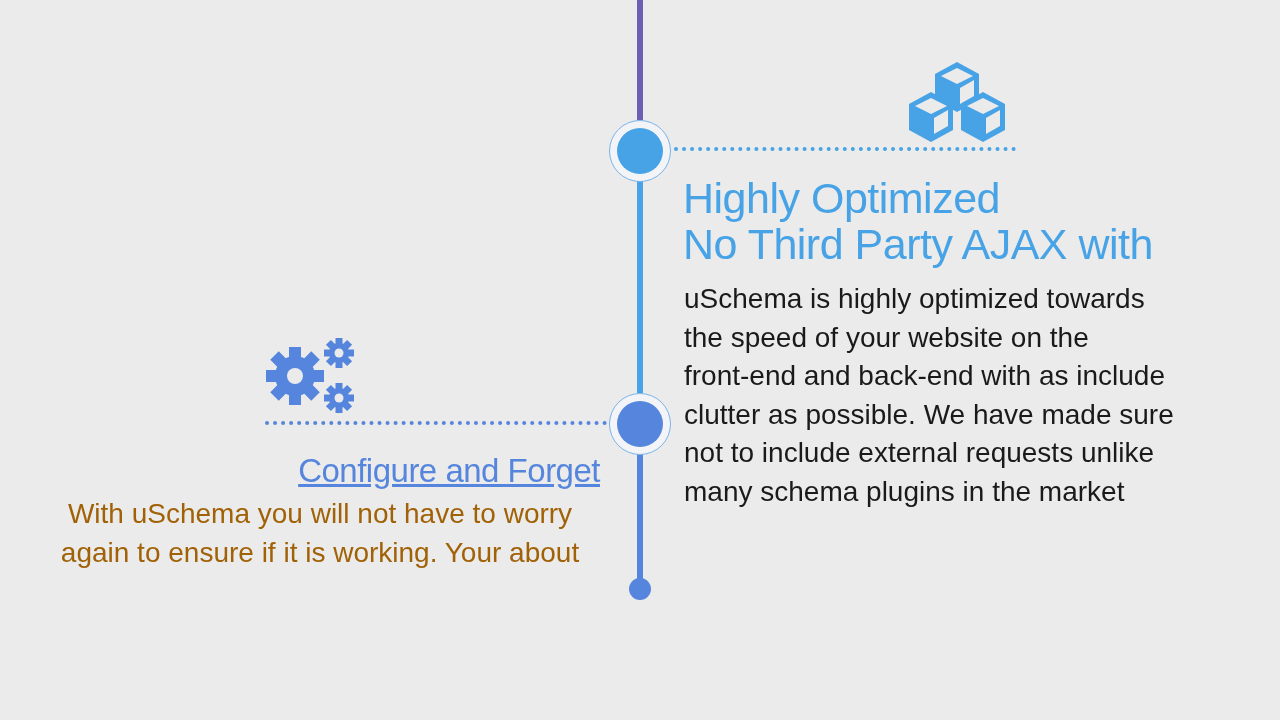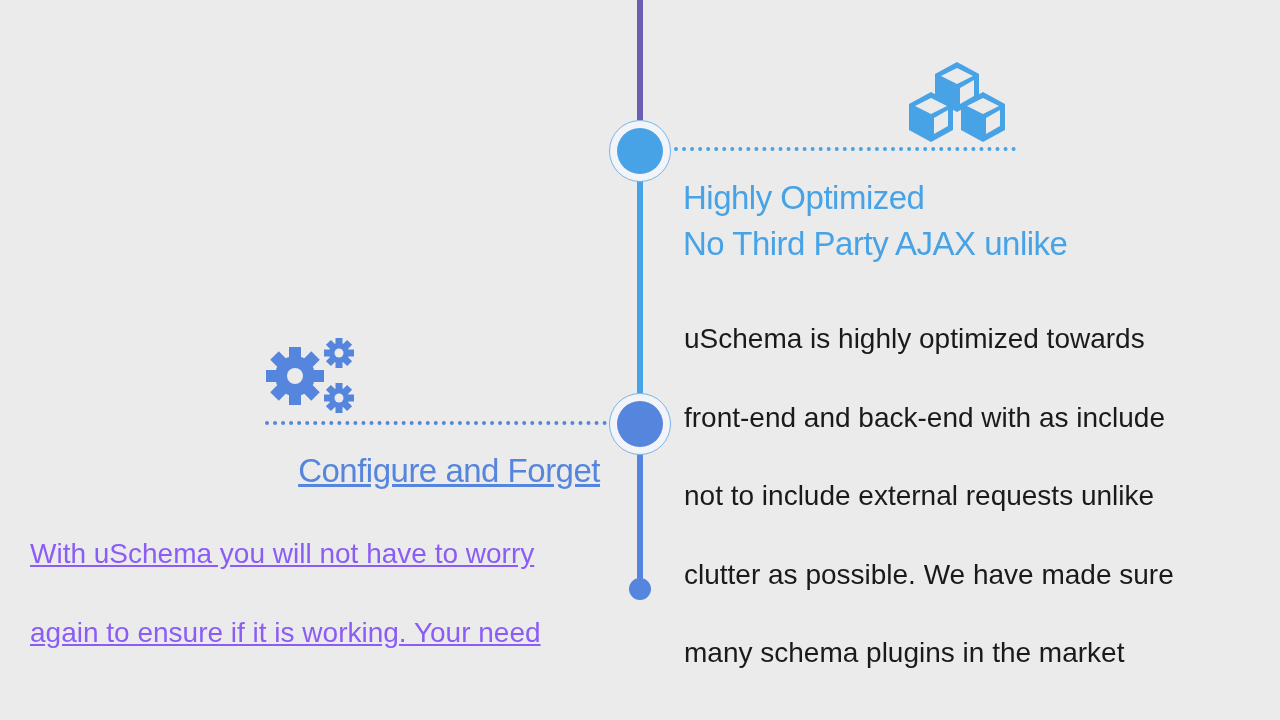--- a/index.html
+++ b/index.html
@@ -22,35 +22,35 @@
     }
     .node .inner { width: 46px; height: 46px; border-radius: 50%; }
     .node1 { left: 609px; top: 120px; }
     .node1 .inner { background: #47a3e6; }
     .node2 { left: 609px; top: 393px; }
     .node2 .inner { background: #5585dd; }
     .dots1 { left: 674px; top: 147px; width: 342px; height: 0; border-top: 4px dotted #47a3e6; }
     .dots2 { left: 265px; top: 421px; width: 342px; height: 0; border-top: 4px dotted #5585dd; }
     .title1 {
       left: 683px; top: 175px; color: #47a3e6;
-      font-size: 33px; line-height: 46px; letter-spacing: -0.5px;
+      font-size: 43px; line-height: 46px; letter-spacing: -0.5px;
     }
     .body1 {
       left: 684px; top: 280px; width: 560px; color: #1a1a1a;
       font-size: 28px; line-height: 38.5px;
     }
     .title2 {
       left: 180px; top: 448px; width: 420px; text-align: right; color: #5585dd;
       font-size: 33px; line-height: 46px; letter-spacing: -0.5px; text-decoration: underline;
     }
     .body2 {
-      left: 30px; top: 495px; width: 580px; text-align: left; color: #8b5cf6;
-      font-size: 28px; line-height: 38.5px; text-decoration: underline;
+      left: 30px; top: 495px; width: 580px; text-align: center; color: #a16207;
+      font-size: 28px; line-height: 38.5px;
     }
-    .body1 div, .body2 div { white-space: nowrap; margin-top: 40px; }
+    .body1 div, .body2 div { white-space: nowrap; }
     .cubes { left: 905px; top: 62px; width: 104px; height: 82px; }
     .gears { left: 265px; top: 336px; width: 92px; height: 82px; }
   </style>
 </head>
 <body>
 
 <div class="abs line-top"></div>
 <div class="abs line-mid"></div>
 <div class="abs line-bot"></div>
 <div class="abs dot-end"></div>
@@ -119,31 +119,32 @@
       <rect x="-3.5" y="-15" width="7" height="8" transform="rotate(135)"></rect>
       <rect x="-3.5" y="-15" width="7" height="8" transform="rotate(225)"></rect>
       <rect x="-3.5" y="-15" width="7" height="8" transform="rotate(315)"></rect>
       <circle r="4.5" fill="#ebebeb"></circle>
     </g>
   </g>
 </svg>
 
 <div class="abs title1">
   <div>Highly Optimized</div>
-  <div>No Third Party AJAX unlike</div>
+  <div>No Third Party AJAX with</div>
 </div>
 
 <div class="abs body1">
   <div>uSchema is highly optimized towards</div>
+  <div>the speed of your website on the</div>
   <div>front-end and back-end with as include</div>
+  <div>clutter as possible. We have made sure</div>
   <div>not to include external requests unlike</div>
-  <div>clutter as possible. We have made sure</div>
   <div>many schema plugins in the market</div>
 </div>
 
 <div class="abs title2">
   <div>Configure and Forget</div>
 </div>
 
 <div class="abs body2">
   <div>With uSchema you will not have to worry</div>
-  <div>again to ensure if it is working. Your need</div>
+  <div>again to ensure if it is working. Your about</div>
 </div>
 
 </body></html>

